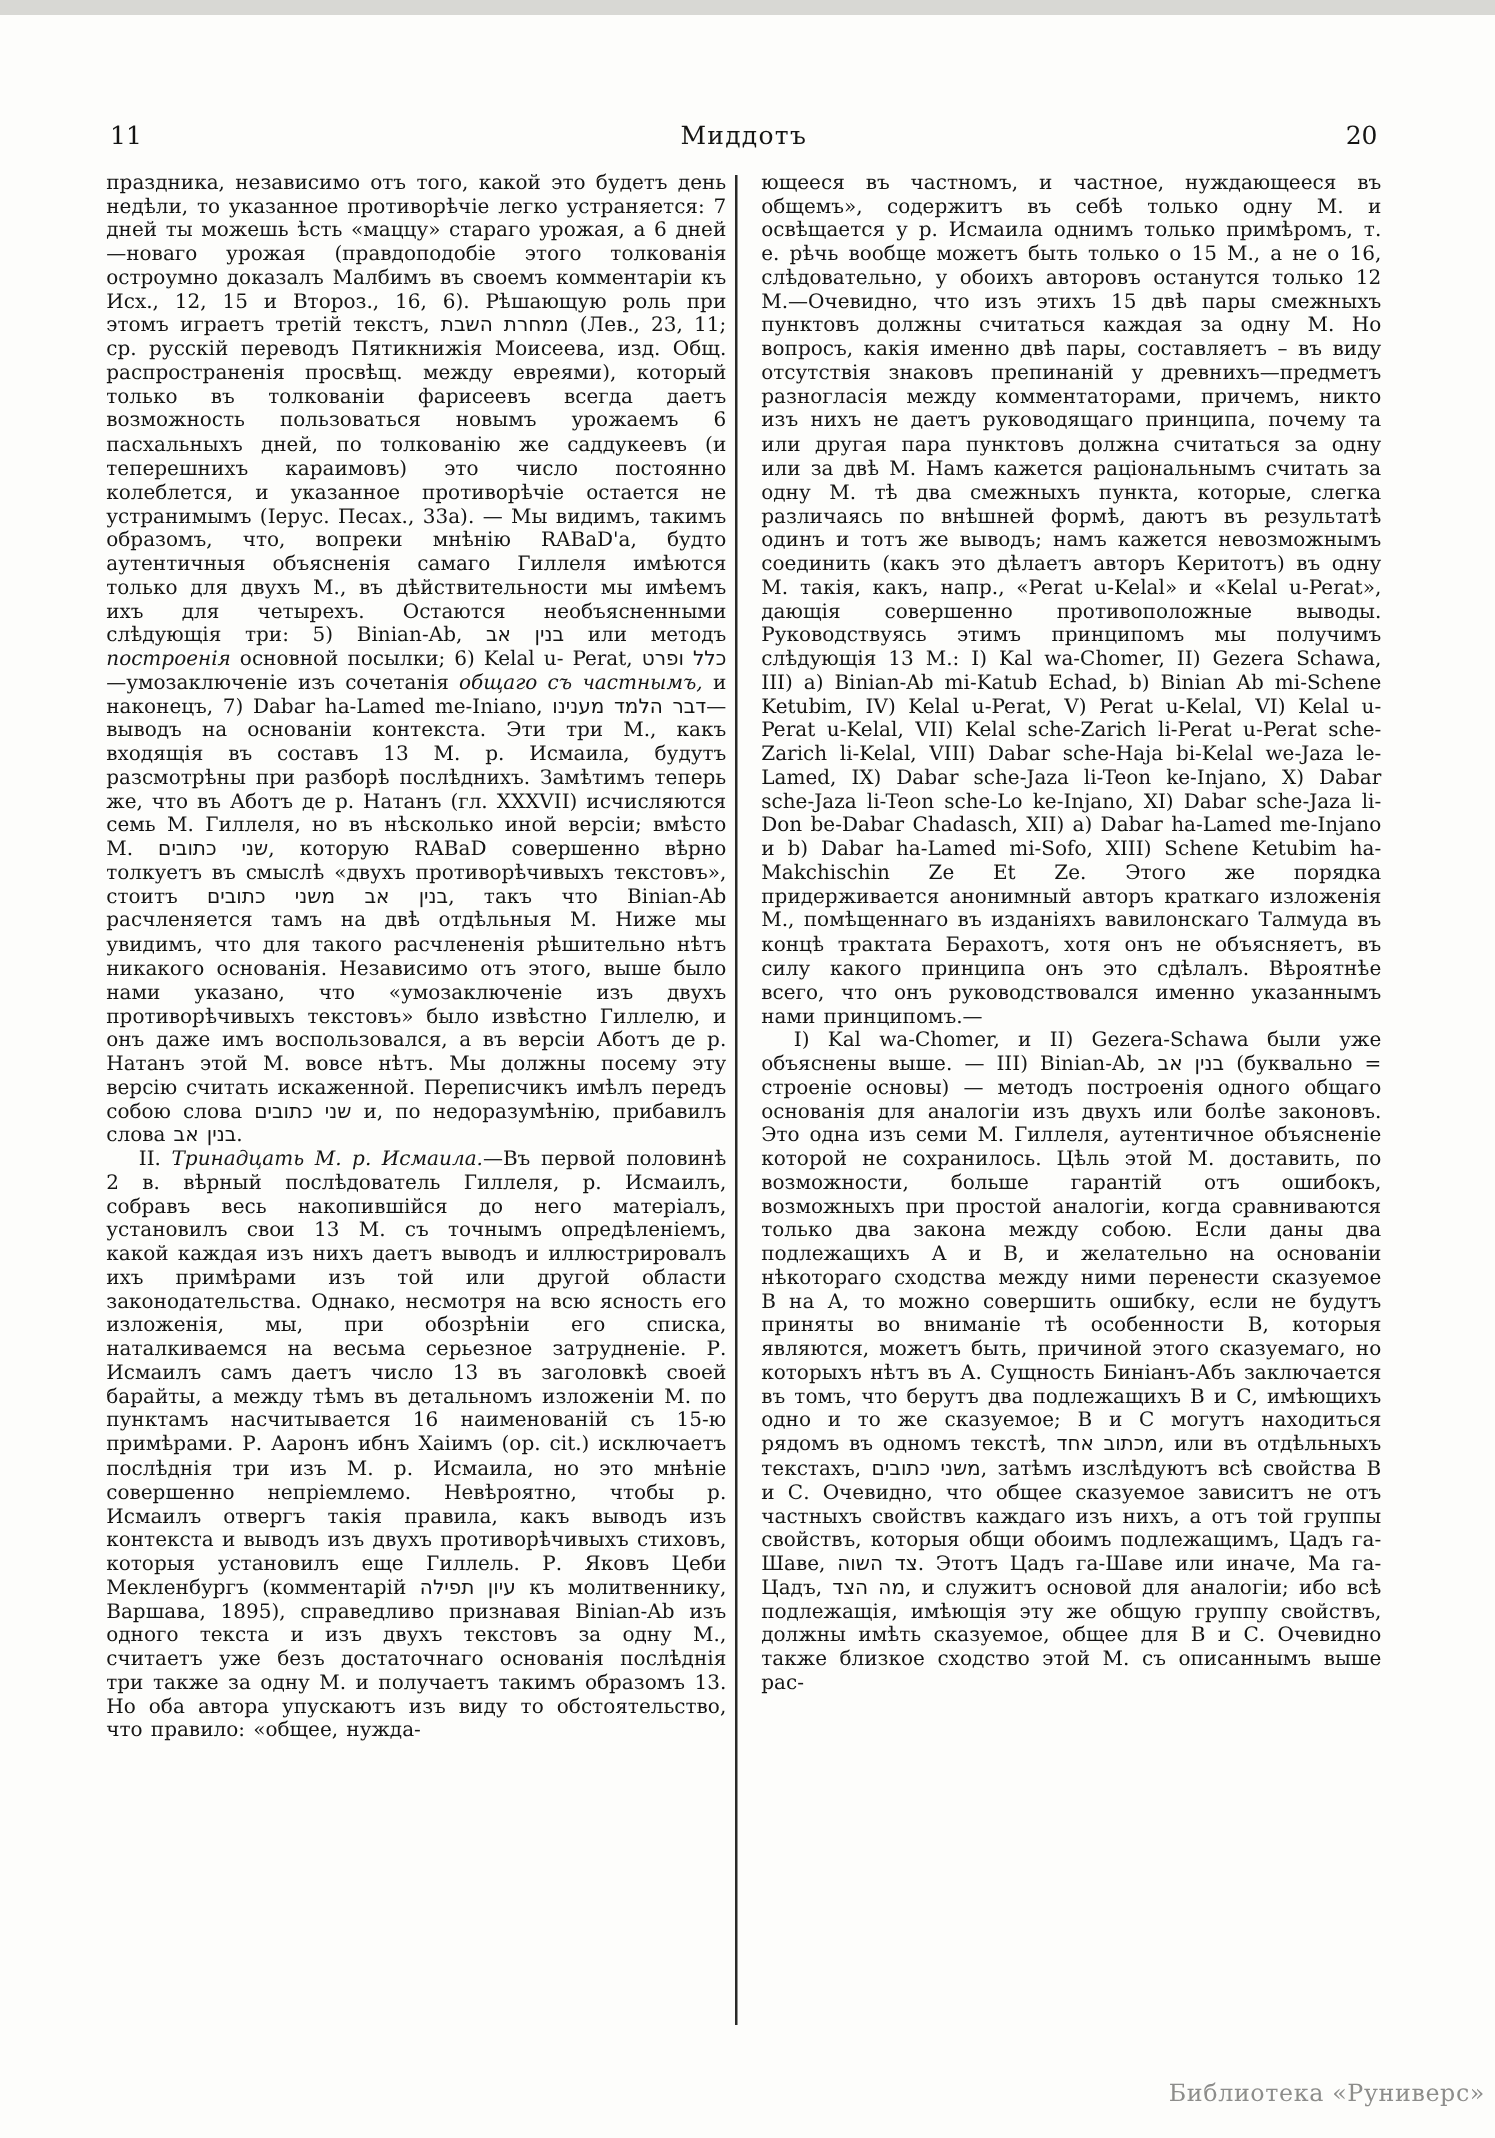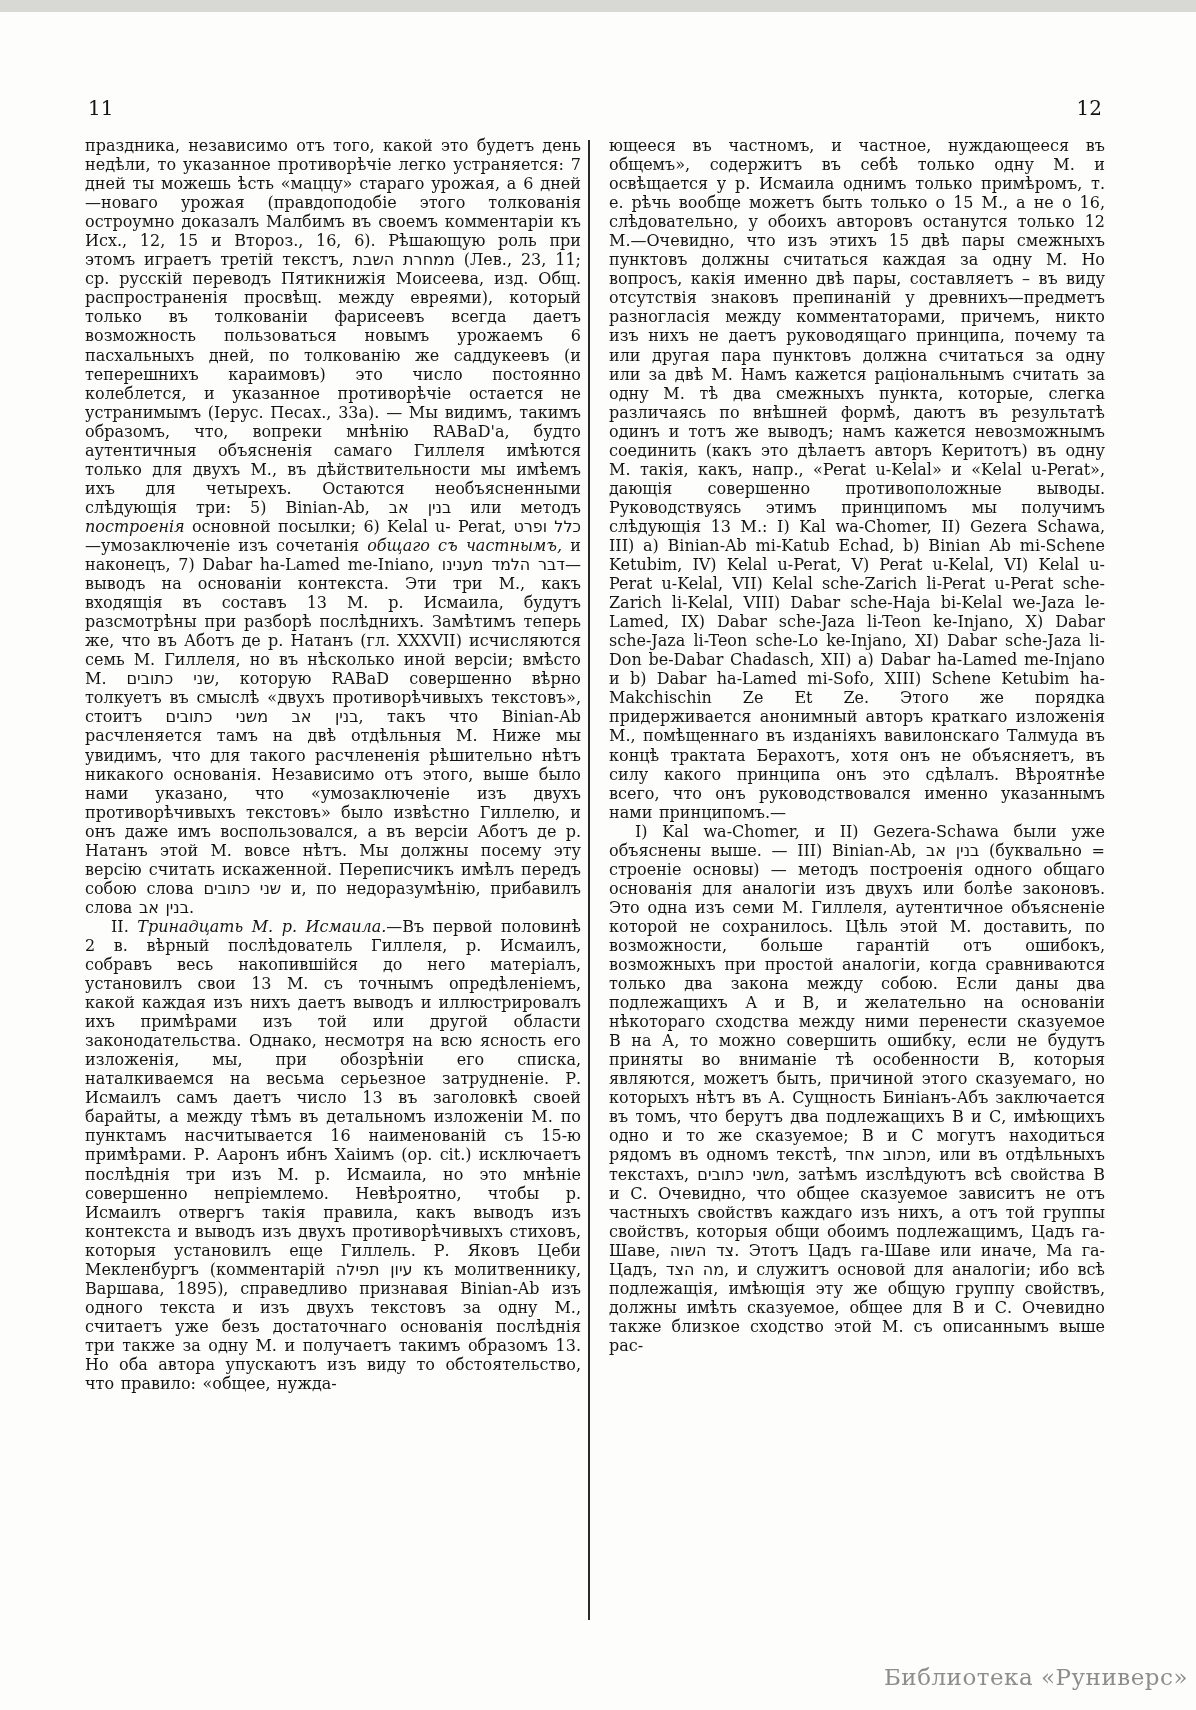--- a/index.html
+++ b/index.html
@@ -33,32 +33,33 @@
     margin:0;
     font-size:16px;
     line-height:19.05px;
     text-align:justify;
     word-spacing:1.5px;
   }
   .para.indent { text-indent:26px; }
   .italic { font-style:italic; }
   .watermark {
     position:absolute; top:1652px; right:8px;
-    font-size:23px; color:#8d8d8b; letter-spacing:0.5px;
+    font-size:19px; color:#8d8d8b; letter-spacing:0.5px;
     font-family:"DejaVu Serif",serif;
   }
 </style>
 </head>
 <body>
 
 <div class="page">
 
   <div class="page-header">
     <span class="pagenum-left">11</span>
-    <span class="pagenum-right">12</span>
+    <span class="page-title">Миддотъ</span>
+    <span class="pagenum-right">20</span>
   </div>
 
   <div class="divider"></div>
 
   <div class="columns">
     <div class="col">
         <p class="para"><span>праздника, независимо отъ того, какой это будетъ день недѣли, то указанное противорѣчіе легко устраняется: 7 дней ты можешь ѣсть «маццу» стараго урожая, а 6 дней—новаго урожая (правдоподобіе этого толкованія остроумно доказалъ Малбимъ въ своемъ комментаріи къ Исх., 12, 15 и Второз., 16, 6). Рѣшающую роль при этомъ играетъ третій текстъ, ממחרת השבת (Лев., 23, 11; ср. русскій переводъ Пятикнижія Моисеева, изд. Общ. распространенія просвѣщ. между евреями), который только въ толкованіи фарисеевъ всегда даетъ возможность пользоваться новымъ урожаемъ 6 пасхальныхъ дней, по толкованію же саддукеевъ (и теперешнихъ караимовъ) это число постоянно колеблется, и указанное противорѣчіе остается не устранимымъ (Іерус. Песах., 33а). — Мы видимъ, такимъ образомъ, что, вопреки мнѣнію RABaD'а, будто аутентичныя объясненія самаго Гиллеля имѣются только для двухъ М., въ дѣйствительности мы имѣемъ ихъ для четырехъ. Остаются необъясненными слѣдующія три: 5) Binian-Ab, בנין אב или методъ </span><span class="italic">построенія</span><span> основной посылки; 6) Kelal u- Perat, כלל ופרט—умозаключеніе изъ сочетанія </span><span class="italic">общаго съ частнымъ,</span><span> и наконецъ, 7) Dabar ha-Lamed me-Iniano, דבר הלמד מענינו—выводъ на основаніи контекста. Эти три М., какъ входящія въ составъ 13 М. р. Исмаила, будутъ разсмотрѣны при разборѣ послѣднихъ. Замѣтимъ теперь же, что въ Аботъ де р. Натанъ (гл. XXXVII) исчисляются семь М. Гиллеля, но въ нѣсколько иной версіи; вмѣсто М. שני כתובים, которую RABaD совершенно вѣрно толкуетъ въ смыслѣ «двухъ противорѣчивыхъ текстовъ», стоитъ בנין אב משני כתובים, такъ что Binian-Ab расчленяется тамъ на двѣ отдѣльныя М. Ниже мы увидимъ, что для такого расчлененія рѣшительно нѣтъ никакого основанія. Независимо отъ этого, выше было нами указано, что «умозаключеніе изъ двухъ противорѣчивыхъ текстовъ» было извѣстно Гиллелю, и онъ даже имъ воспользовался, а въ версіи Аботъ де р. Натанъ этой М. вовсе нѣтъ. Мы должны посему эту версію считать искаженной. Переписчикъ имѣлъ передъ собою слова שני כתובים и, по недоразумѣнію, прибавилъ слова בנין אב.</span></p>
         <p class="para indent"><span>II. </span><span class="italic">Тринадцать М. р. Исмаила.</span><span>—Въ первой половинѣ 2 в. вѣрный послѣдователь Гиллеля, р. Исмаилъ, собравъ весь накопившійся до него матеріалъ, установилъ свои 13 М. съ точнымъ опредѣленіемъ, какой каждая изъ нихъ даетъ выводъ и иллюстрировалъ ихъ примѣрами изъ той или другой области законодательства. Однако, несмотря на всю ясность его изложенія, мы, при обозрѣніи его списка, наталкиваемся на весьма серьезное затрудненіе. Р. Исмаилъ самъ даетъ число 13 въ заголовкѣ своей барайты, а между тѣмъ въ детальномъ изложеніи М. по пунктамъ насчитывается 16 наименованій съ 15-ю примѣрами. Р. Ааронъ ибнъ Хаіимъ (op. cit.) исключаетъ послѣднія три изъ М. р. Исмаила, но это мнѣніе совершенно непріемлемо. Невѣроятно, чтобы р. Исмаилъ отвергъ такія правила, какъ выводъ изъ контекста и выводъ изъ двухъ противорѣчивыхъ стиховъ, которыя установилъ еще Гиллель. Р. Яковъ Цеби Мекленбургъ (комментарій עיון תפילה къ молитвеннику, Варшава, 1895), справедливо признавая Binian-Ab изъ одного текста и изъ двухъ текстовъ за одну М., считаетъ уже безъ достаточнаго основанія послѣднія три также за одну М. и получаетъ такимъ образомъ 13. Но оба автора упускаютъ изъ виду то обстоятельство, что правило: «общее, нужда-</span></p>
       </div>
     <div class="col col-right">

